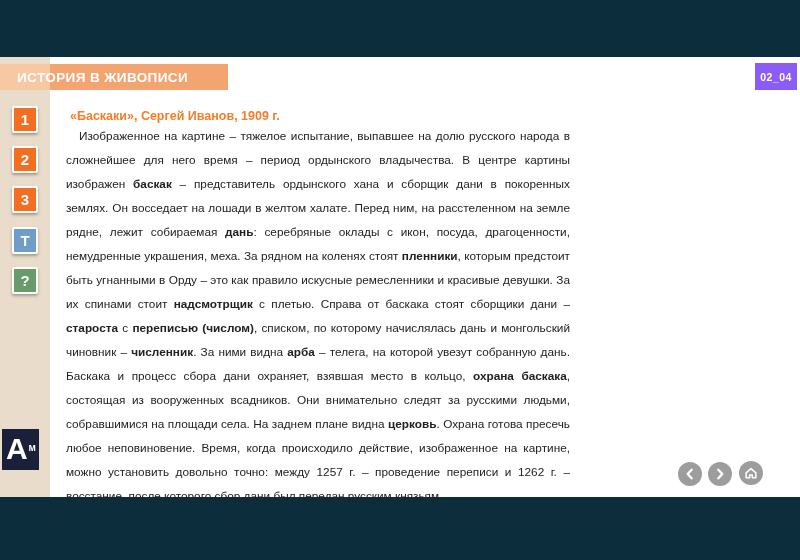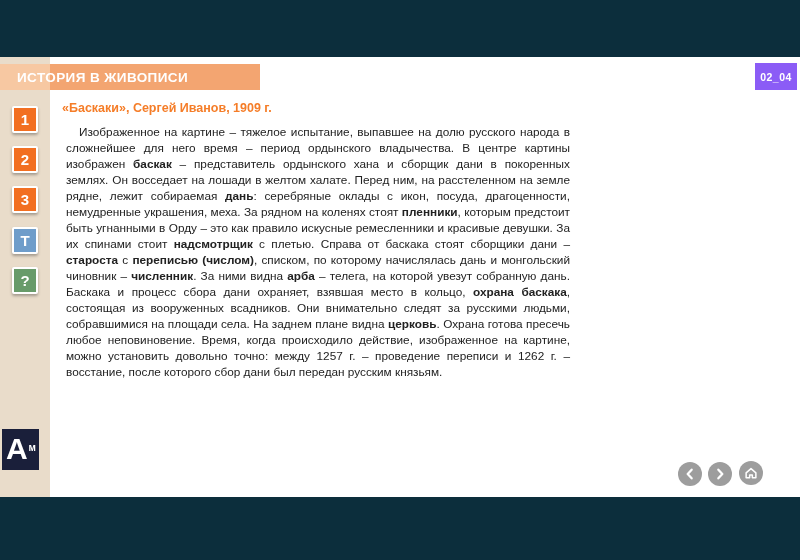--- a/index.html
+++ b/index.html
@@ -1,39 +1,39 @@
 <!DOCTYPE html>
 <html><head>
 <meta charset="utf-8">
 <style>
   html,body{margin:0;padding:0;width:800px;height:560px;overflow:hidden;
     font-family:"Liberation Sans",sans-serif;}
   .stage{position:relative;width:800px;height:560px;background:#0c2e3c;}
   .panel{position:absolute;left:0;top:57px;width:800px;height:440px;background:#ffffff;}
   .beige{position:absolute;left:0;top:57px;width:50px;height:440px;background:#e9dcca;}
-  .hbar{position:absolute;left:0;top:64px;width:260px;height:26px;background:#f3a571;
+  .hbar{position:absolute;left:0;top:64px;width:228px;height:26px;background:#f3a571;
     display:flex;align-items:center;}
   .hbar-left{position:absolute;left:0;top:0;width:50px;height:26px;background:#f7c8a2;}
   .htext{position:relative;z-index:2;color:#ffffff;font-weight:700;font-size:13.5px;
     letter-spacing:.4px;padding-left:17px;white-space:nowrap;}
   .badge{position:absolute;left:755px;top:63px;width:42px;height:27px;background:#8b5cf6;
     color:#ffffff;font-weight:700;font-size:10.5px;letter-spacing:.5px;
     display:flex;align-items:center;justify-content:center;}
   .sbtn{position:absolute;left:12px;width:26px;height:27px;box-sizing:border-box;
     border:2px solid #ffffff;border-radius:2px;color:#ffffff;font-weight:700;font-size:15px;
     display:flex;align-items:center;justify-content:center;cursor:pointer;
     box-shadow:0 2px 3px rgba(0,0,0,.30);}
   .btn-orange{background:#f26f21;}
   .btn-blue{background:#6f9dca;}
   .btn-green{background:#689b6a;}
   .sbtn1{top:106px}.sbtn2{top:146px}.sbtn3{top:186px}.sbtn4{top:227px}.sbtn5{top:267px}
-  .article-title{position:absolute;left:62px;top:101px;margin:0;color:#f57d28;
+  .article-title{position:absolute;left:62px;top:101px;margin:8px;color:#f57d28;
     font-size:12.5px;font-weight:700;}
   .para{position:absolute;left:66px;top:124px;width:504px;margin:0;color:#222222;
-    font-size:11.8px;line-height:16px;text-align:justify;text-indent:13px;}
+    font-size:11.8px;line-height:24px;text-align:justify;text-indent:13px;}
   .para b{font-weight:700;}
   .logo{position:absolute;left:2px;top:429px;width:37px;height:41px;background:#1a1f3a;}
   .logo-a{position:absolute;left:4px;top:4px;color:#ffffff;font-weight:700;font-size:30px;
     line-height:32px;}
   .logo-m{position:absolute;right:3px;top:13px;color:#ffffff;font-weight:700;font-size:10px;}
   .navbtn{position:absolute;width:24px;height:24px;border-radius:50%;background:#9d9d9d;
     border:none;padding:0;display:flex;align-items:center;justify-content:center;cursor:pointer;}
   .nav-back{left:678px;top:462px;}
   .nav-fwd{left:708px;top:462px;}
   .nav-home{left:739px;top:461px;}

